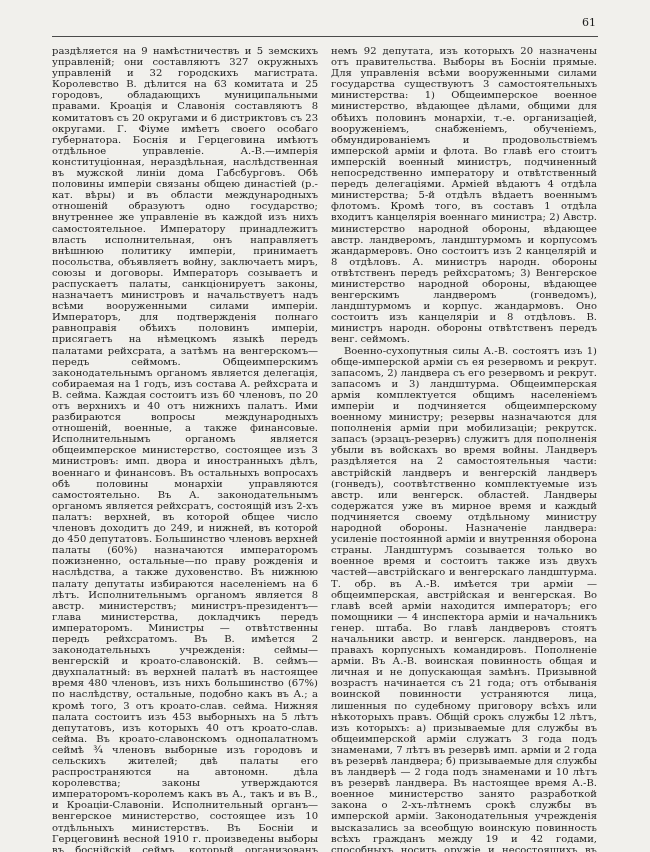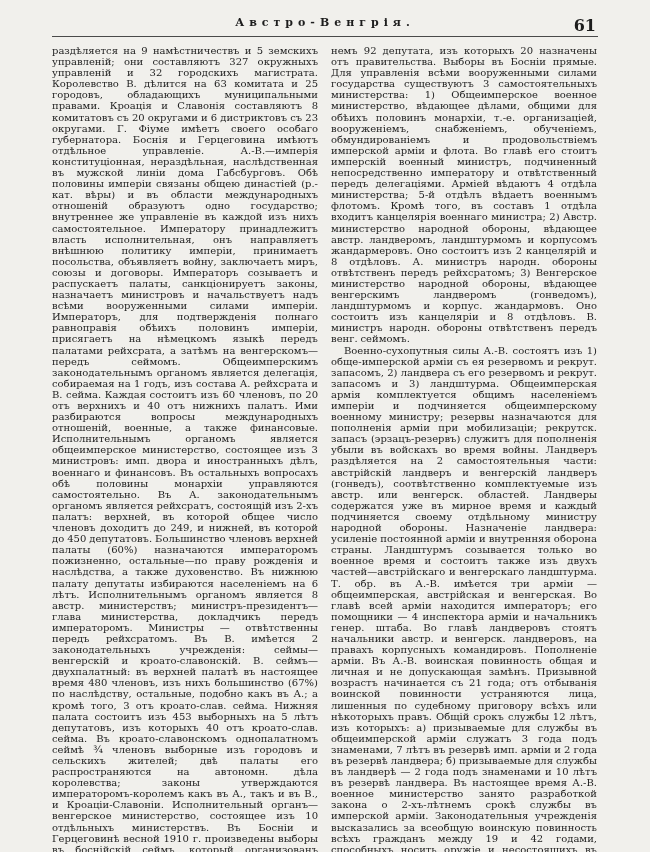--- a/index.html
+++ b/index.html
@@ -33,23 +33,22 @@
     text-align: center;
     font-weight: bold;
     font-size: 11px;
     letter-spacing: 5px;
     color: #1d1d1d;
   }
   .page-number {
     position: absolute;
     right: 2px;
     top: 2px;
-    font-size: 16px;
+    font-size: 11px;
     color: #1d1d1d;
-    font-weight: bold;
   }
   .text-body {
     display: flex;
     gap: 13px;
   }
   .column {
     width: 266px;
     font-size: 10px;
     line-height: 11.1px;
     text-align: justify;
@@ -63,21 +62,20 @@
   .column p.indent {
     text-indent: 13px;
   }
 </style>
 </head>
 <body>
 
 <div class="page">
 
   <div class="page-header">
-    <div class="running-title">Австро-Венгрія.</div>
     <div class="page-number">61</div>
   </div>
 
   <div class="text-body">
 
     <div class="column">
       <p>раздѣляется на 9 намѣстничествъ и 5 земскихъ управленій; они составляютъ 327 окружныхъ управленій и 32 городскихъ магистрата. Королевство В. дѣлится на 63 комитата и 25 городовъ, обладающихъ муниципальными правами. Кроація и Славонія составляютъ 8 комитатовъ съ 20 округами и 6 дистриктовъ съ 23 округами. Г. Фіуме имѣетъ своего особаго губернатора. Боснія и Герцеговина имѣютъ отдѣльное управленіе. А.-В.—имперія конституціонная, нераздѣльная, наслѣдственная въ мужской линіи дома Габсбурговъ. Обѣ половины имперіи связаны общею династіей (р.-кат. вѣры) и въ области международныхъ отношеній образуютъ одно государство; внутреннее же управленіе въ каждой изъ нихъ самостоятельное. Императору принадлежитъ власть исполнительная, онъ направляетъ внѣшнюю политику имперіи, принимаетъ посольства, объявляетъ войну, заключаетъ миръ, союзы и договоры. Императоръ созываетъ и распускаетъ палаты, санкціонируетъ законы, назначаетъ министровъ и начальствуетъ надъ всѣми вооруженными силами имперіи. Императоръ, для подтвержденія полнаго равноправія обѣихъ половинъ имперіи, присягаетъ на нѣмецкомъ языкѣ передъ палатами рейхсрата, а затѣмъ на венгерскомъ—передъ сеймомъ. Общеимперскимъ законодательнымъ органомъ является делегація, собираемая на 1 годъ, изъ состава А. рейхсрата и В. сейма. Каждая состоитъ изъ 60 членовъ, по 20 отъ верхнихъ и 40 отъ нижнихъ палатъ. Ими разбираются вопросы международныхъ отношеній, военные, а также финансовые. Исполнительнымъ органомъ является общеимперское министерство, состоящее изъ 3 министровъ: имп. двора и иностранныхъ дѣлъ, военнаго и финансовъ. Въ остальныхъ вопросахъ обѣ половины монархіи управляются самостоятельно. Въ А. законодательнымъ органомъ является рейхсратъ, состоящій изъ 2-хъ палатъ: верхней, въ которой общее число членовъ доходитъ до 249, и нижней, въ которой до 450 депутатовъ. Большинство членовъ верхней палаты (60%) назначаются императоромъ пожизненно, остальные—по праву рожденія и наслѣдства, а также духовенство. Въ нижнюю палату депутаты избираются населеніемъ на 6 лѣтъ. Исполнительнымъ органомъ является 8 австр. министерствъ; министръ-президентъ—глава министерства, докладчикъ передъ императоромъ. Министры — отвѣтственны передъ рейхсратомъ. Въ В. имѣется 2 законодательныхъ учрежденія: сеймы—венгерскій и кроато-славонскій. В. сеймъ—двухпалатный: въ верхней палатѣ въ настоящее время 480 членовъ, изъ нихъ большинство (67%) по наслѣдству, остальные, подобно какъ въ А.; а кромѣ того, 3 отъ кроато-слав. сейма. Нижняя палата состоитъ изъ 453 выборныхъ на 5 лѣтъ депутатовъ, изъ которыхъ 40 отъ кроато-слав. сейма. Въ кроато-славонскомъ однопалатномъ сеймѣ ¾ членовъ выборные изъ городовъ и сельскихъ жителей; двѣ палаты его распространяются на автономн. дѣла королевства; законы утверждаются императоромъ-королемъ какъ въ А., такъ и въ В., и Кроаціи-Славоніи. Исполнительный органъ—венгерское министерство, состоящее изъ 10 отдѣльныхъ министерствъ. Въ Босніи и Герцеговинѣ весной 1910 г. произведены выборы въ боснійскій сеймъ, который организованъ подобно кроато-славонскому; въ</p>
     </div>
 
     <div class="column">

